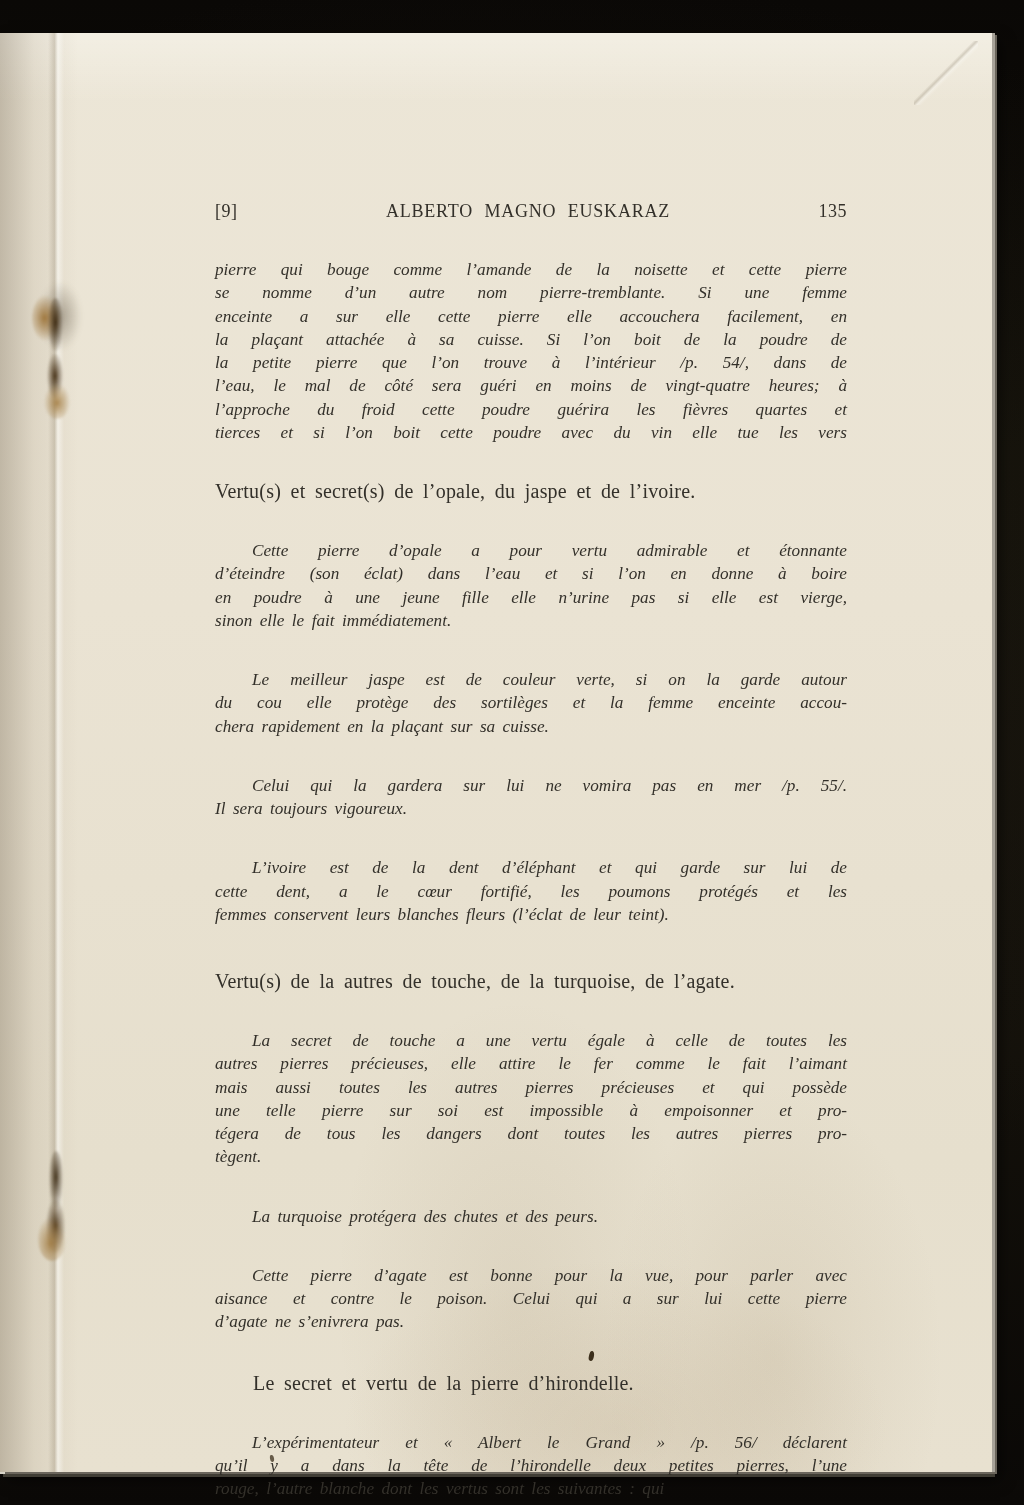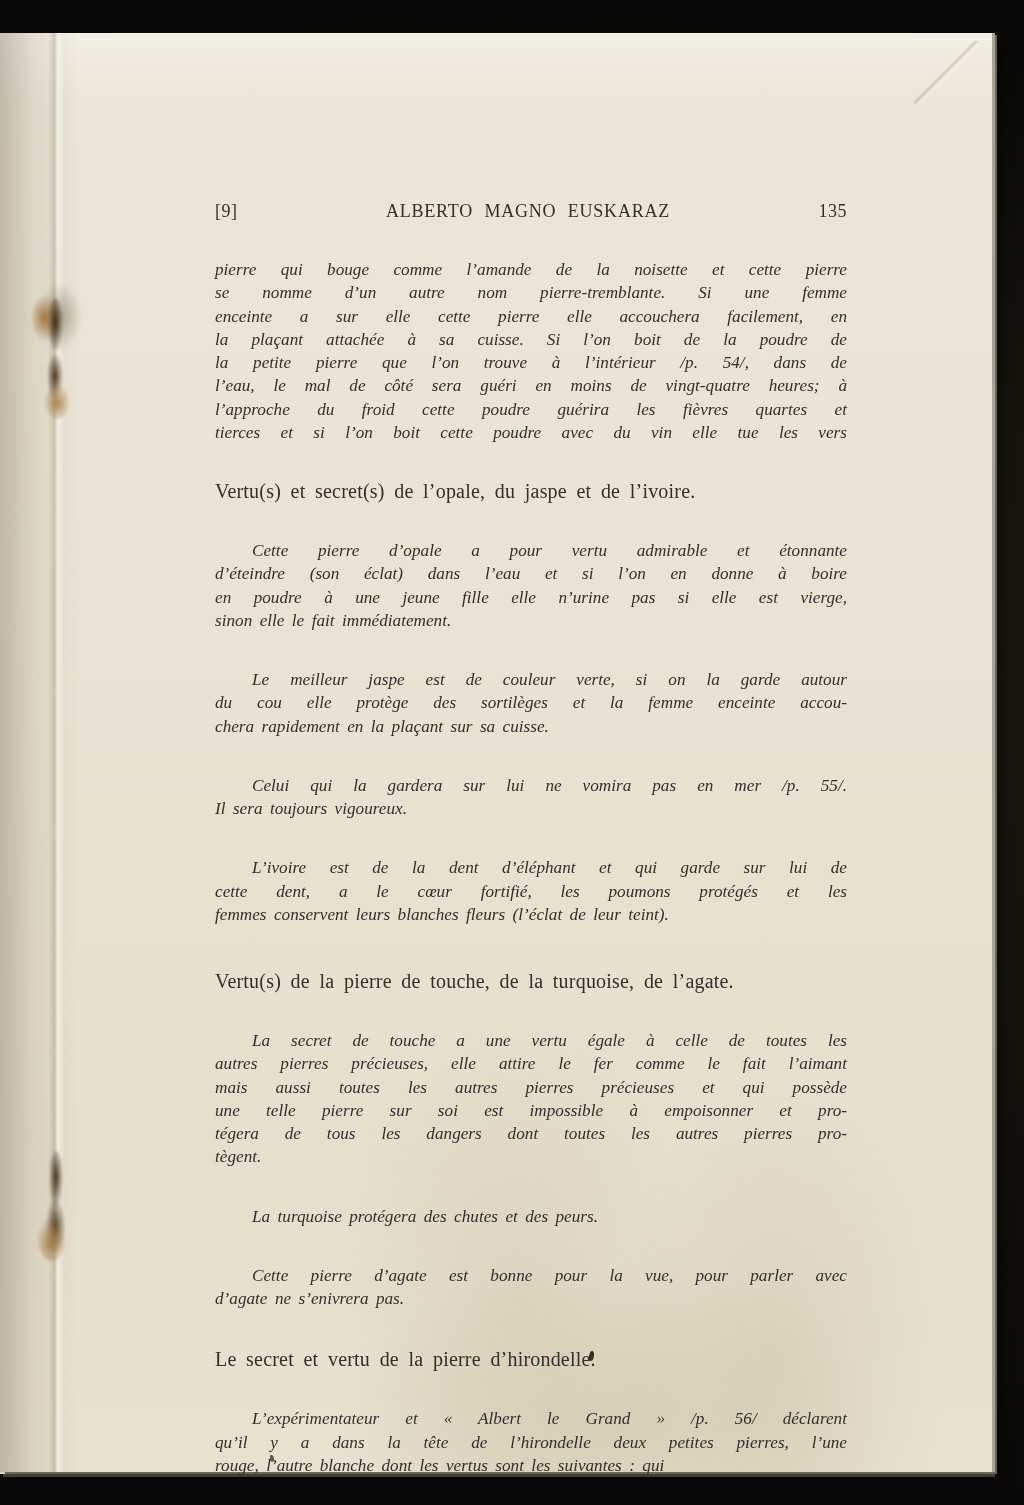--- a/index.html
+++ b/index.html
@@ -105,21 +105,21 @@
     margin: 0;
     font-weight: normal;
     font-style: normal;
     font-size: 20px;
     line-height: 23px;
     word-spacing: 0.22em;
     letter-spacing: 0.2px;
   }
   .heading.h-1 { margin-top: 36px; margin-bottom: 17px; }
   .heading.h-2 { margin-top: 44px; margin-bottom: 19px; }
-  .heading.h-3 { margin-top: 38px; margin-bottom: 17px; }
+  .heading.h-3 { margin-top: 38px; margin-bottom: 17px; margin-left: 38px; }
 </style>
 </head>
 <body>
 
 <div class="scan">
   <div class="page">
 
     <div class="crease"></div>
     <div class="corner-fold"></div>
 
@@ -169,35 +169,36 @@
       <div class="para">
           <div class="tline">Celui qui la gardera sur lui ne vomira pas en mer /p. 55/.</div>
           <div class="tline last">Il sera toujours vigoureux.</div>
         </div>
       <div class="para">
           <div class="tline">L’ivoire est de la dent d’éléphant et qui garde sur lui de</div>
           <div class="tline">cette dent, a le cœur fortifié, les poumons protégés et les</div>
           <div class="tline last">femmes conservent leurs blanches fleurs (l’éclat de leur teint).</div>
         </div>
 
-      <div class="heading h-2">Vertu(s) de la pierre de touche, de la turquoise, de l’agate.</div>
+      <div class="heading h-2">Vertu(s) de la autres de touche, de la turquoise, de l’agate.</div>
 
       <div class="para">
           <div class="tline">La secret de touche a une vertu égale à celle de toutes les</div>
           <div class="tline">autres pierres précieuses, elle attire le fer comme le fait l’aimant</div>
           <div class="tline">mais aussi toutes les autres pierres précieuses et qui possède</div>
           <div class="tline">une telle pierre sur soi est impossible à empoisonner et pro-</div>
           <div class="tline">tégera de tous les dangers dont toutes les autres pierres pro-</div>
           <div class="tline last">tègent.</div>
         </div>
       <div class="para">
           <div class="tline last">La turquoise protégera des chutes et des peurs.</div>
         </div>
       <div class="para">
           <div class="tline">Cette pierre d’agate est bonne pour la vue, pour parler avec</div>
+          <div class="tline">aisance et contre le poison. Celui qui a sur lui cette pierre</div>
           <div class="tline last">d’agate ne s’enivrera pas.</div>
         </div>
 
       <div class="heading h-3">Le secret et vertu de la pierre d’hirondelle.</div>
 
       <div class="para">
           <div class="tline">L’expérimentateur et « Albert le Grand » /p. 56/ déclarent</div>
           <div class="tline">qu’il y a dans la tête de l’hirondelle deux petites pierres, l’une</div>
           <div class="tline last">rouge, l’autre blanche dont les vertus sont les suivantes : qui</div>
         </div>

